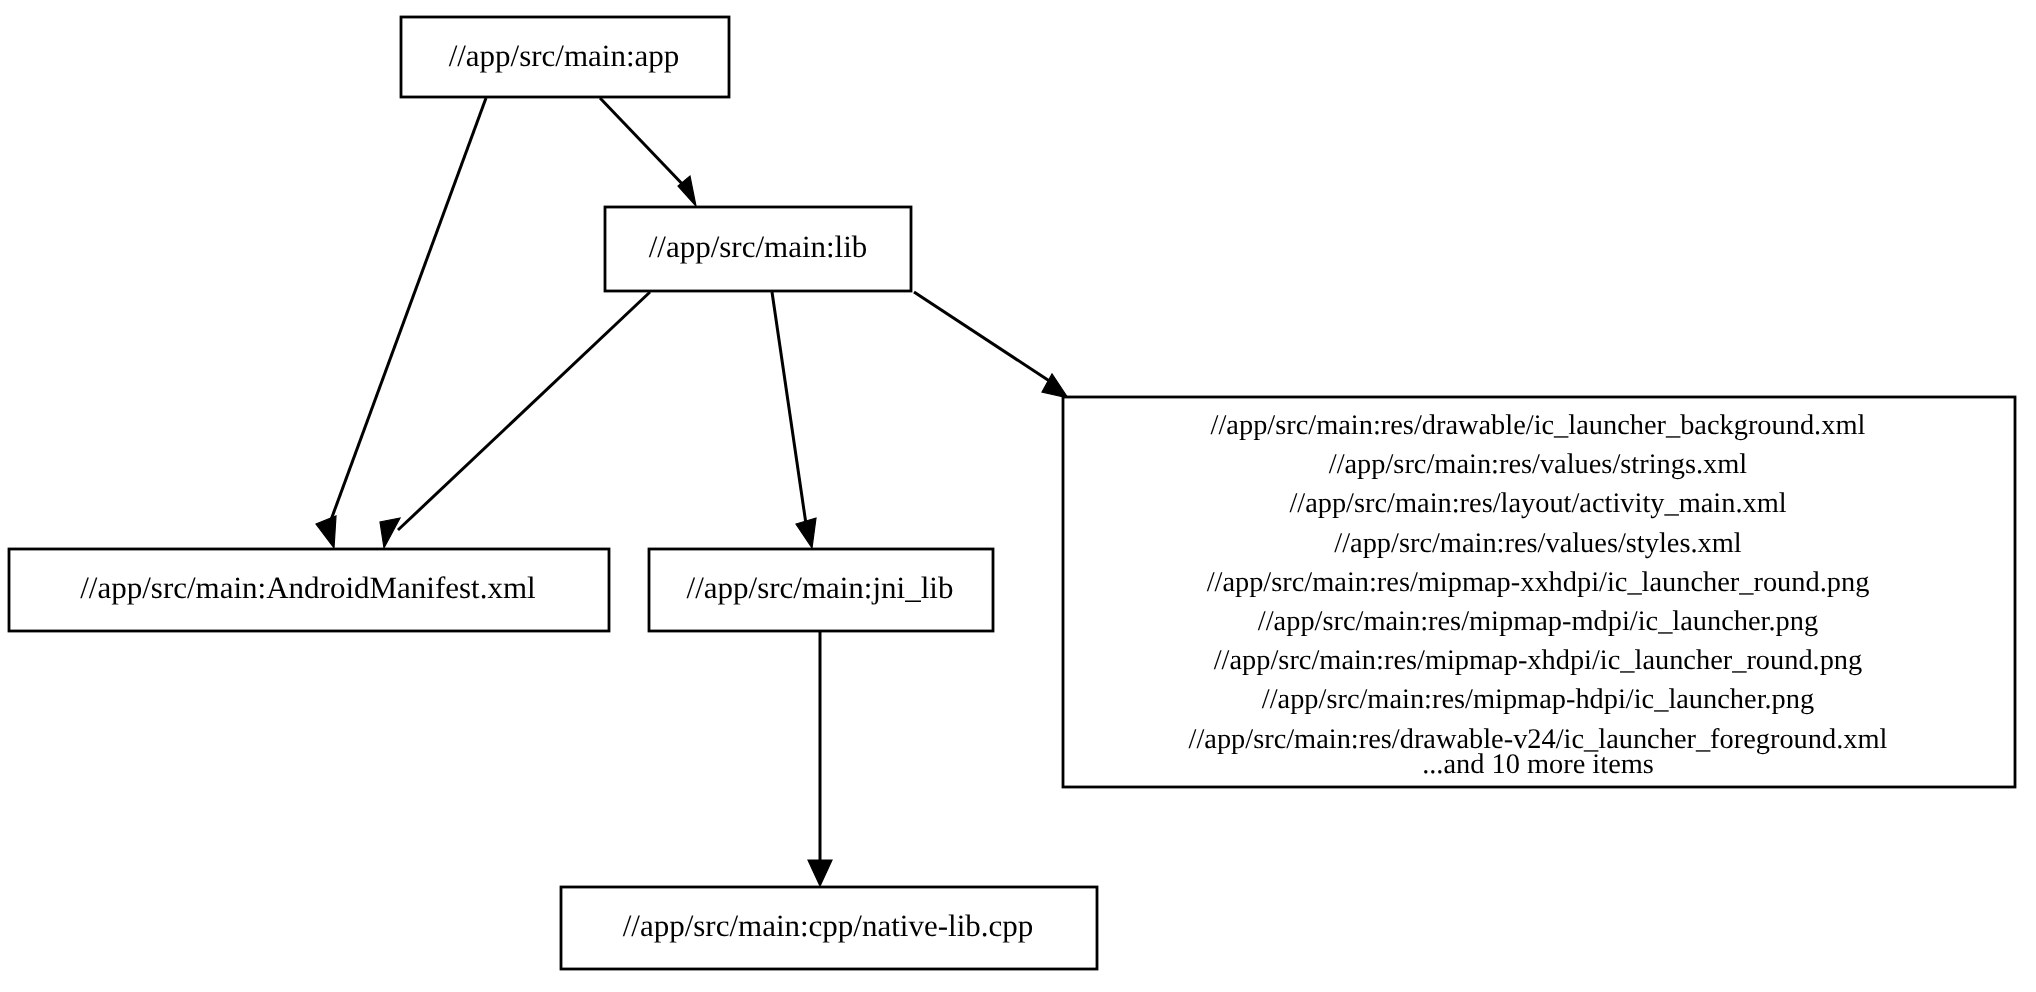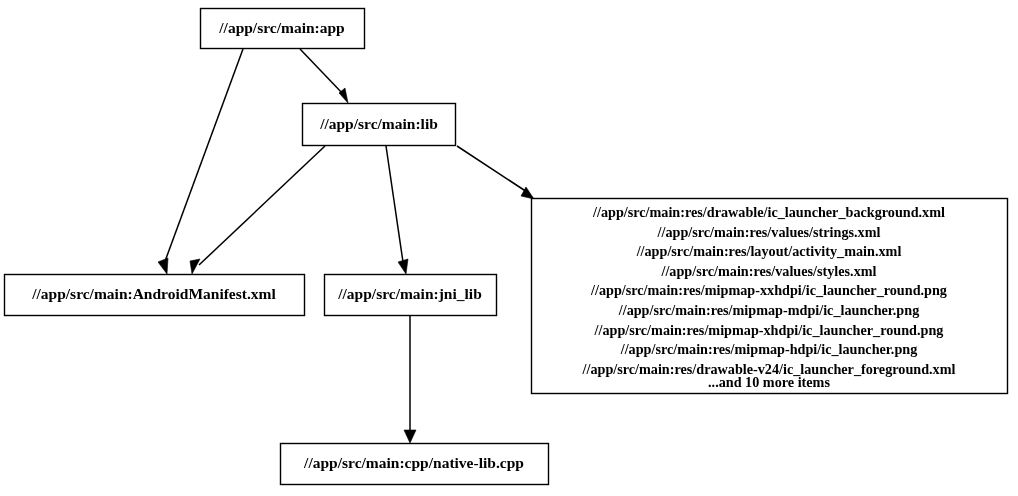--- a/index.html
+++ b/index.html
@@ -12,21 +12,20 @@
     width: 1018px;
     height: 496px;
     overflow: hidden;
     font-family: "Liberation Serif", "DejaVu Serif", serif;
   }
   #graph-root {
     position: relative;
     width: 1018px;
     height: 496px;
     background: #ffffff;
-    font-weight: bold;
   }
   svg#graph-canvas {
     display: block;
     width: 1018px;
     height: 496px;
   }
   .node-box {
     fill: #ffffff;
     stroke: #000000;
     stroke-width: 1.4;

